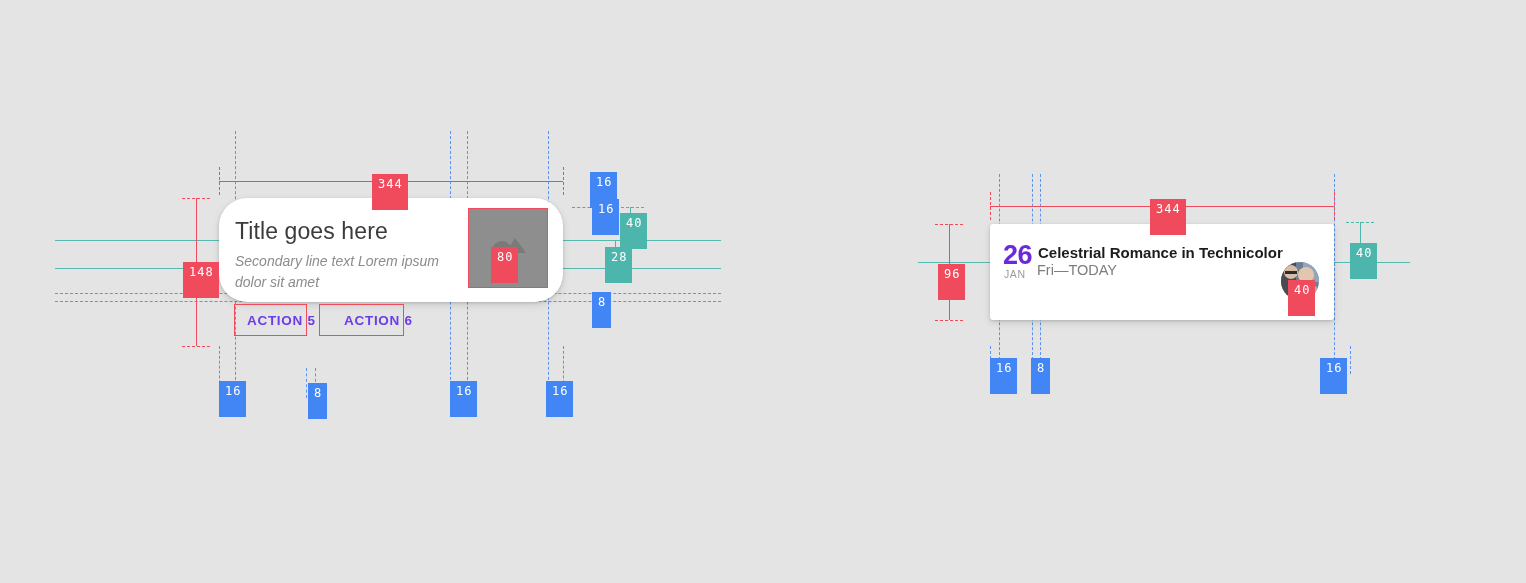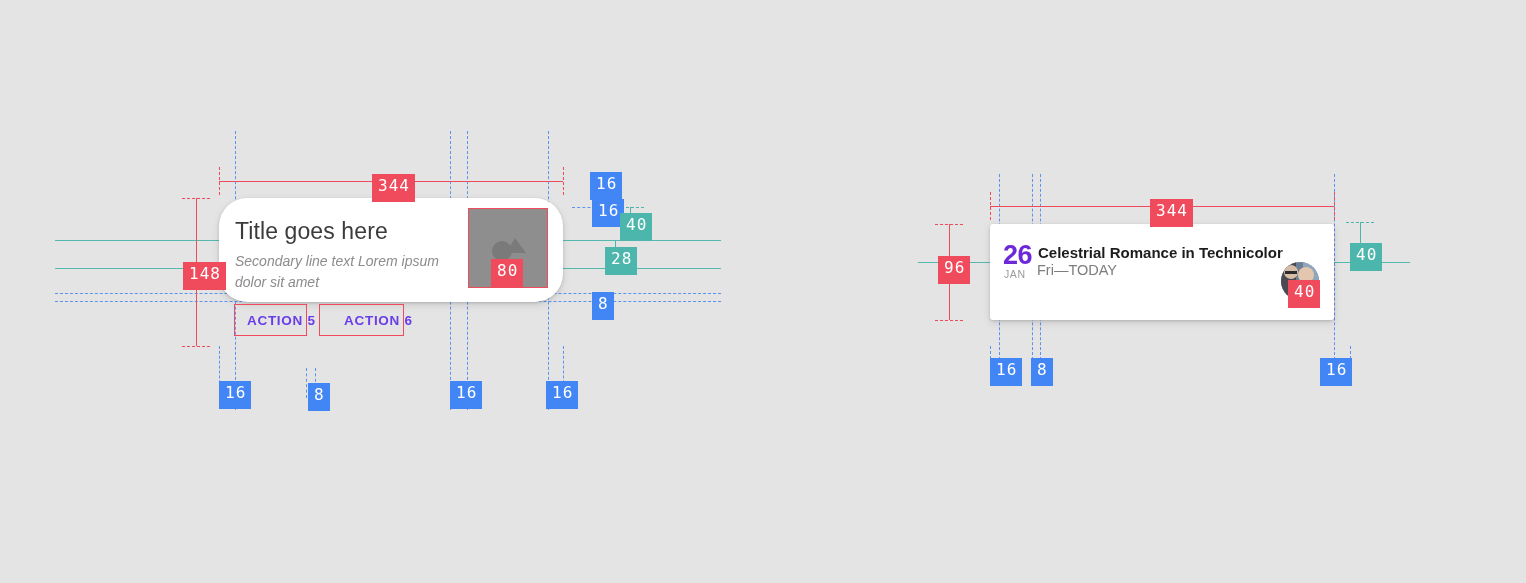--- a/index.html
+++ b/index.html
@@ -49,24 +49,24 @@
   }
   .greencap {
     position: absolute;
     border-top: 1px dashed #4db6ac;
   }
 
   
   .badge {
     position: absolute;
     color: #fff;
-    font-size: 16px;
+    font-size: 12px;
     line-height: 1;
     letter-spacing: 1px;
-    padding: 4px 5px 8px 6px;
+    padding: 4px 5px 20px 6px;
     font-family: "DejaVu Sans Mono", monospace;
     white-space: nowrap;
     z-index: 40;
   }
   .badge.red   { background: #ef4b5c; }
   .badge.blue  { background: #4285f4; }
   .badge.green { background: #4db6ac; }
 
   
   .card {
@@ -186,21 +186,21 @@
     <div class="lc-actions">
       <button class="act">ACTION 5</button>
       <button class="act">ACTION 6</button>
     </div>
   </div>
 
   <div class="act-box" style="left:468px; top:208px; width:80px; height:80px;"></div>
   <div class="act-box" style="left:234px; top:304px; width:73px; height:32px;"></div>
   <div class="act-box" style="left:319px; top:304px; width:85px; height:32px;"></div>
 
-  <div class="badge red" style="left:491px; top:247px;margin-top:12px;">80</div>
+  <div class="badge red" style="left:491px; top:247px;">80</div>
 
   <div class="hguide" style="left:572px; top:207px; width:34px;"></div>
   <div class="badge blue" style="left:590px; top:172px;">16</div>
   <div class="badge blue" style="left:592px; top:199px;">16</div>
 
   <div class="greencap" style="left:616px; top:207px; width:28px;"></div>
   <div class="greenline-v" style="left:630px; top:207px; height:33px;"></div>
   <div class="badge green" style="left:620px; top:213px;">40</div>
 
   <div class="greenline-v" style="left:615px; top:240px; height:28px;"></div>
@@ -225,21 +225,21 @@
   <div class="vguide" style="left:1350px; top:346px; height:28px;"></div>
 
   <div class="redcap-v" style="left:990px; top:192px; height:28px;"></div>
   <div class="redcap-v" style="left:1334px; top:192px; height:28px;"></div>
   <div class="redline" style="left:990px; top:206px; width:344px;"></div>
   <div class="badge red" style="left:1150px; top:199px;">344</div>
 
   <div class="redcap" style="left:935px; top:224px; width:28px;"></div>
   <div class="redcap" style="left:935px; top:320px; width:28px;"></div>
   <div class="redline-v" style="left:949px; top:224px; height:96px;"></div>
-  <div class="badge red" style="left:938px; top:256px;">96</div>
+  <div class="badge red" style="left:938px; top:264px;">96</div>
 
   <div class="card" id="card-right">
     <div class="rc-day">26</div>
     <div class="rc-mon">JAN</div>
     <div class="rc-title">Celestrial Romance in Technicolor</div>
     <div class="rc-sub">Fri—TODAY</div>
 
     <div class="avatar">
       <svg width="38" height="38" viewBox="0 0 38 38">
         <rect width="38" height="38" fill="#6d7f94"></rect>

